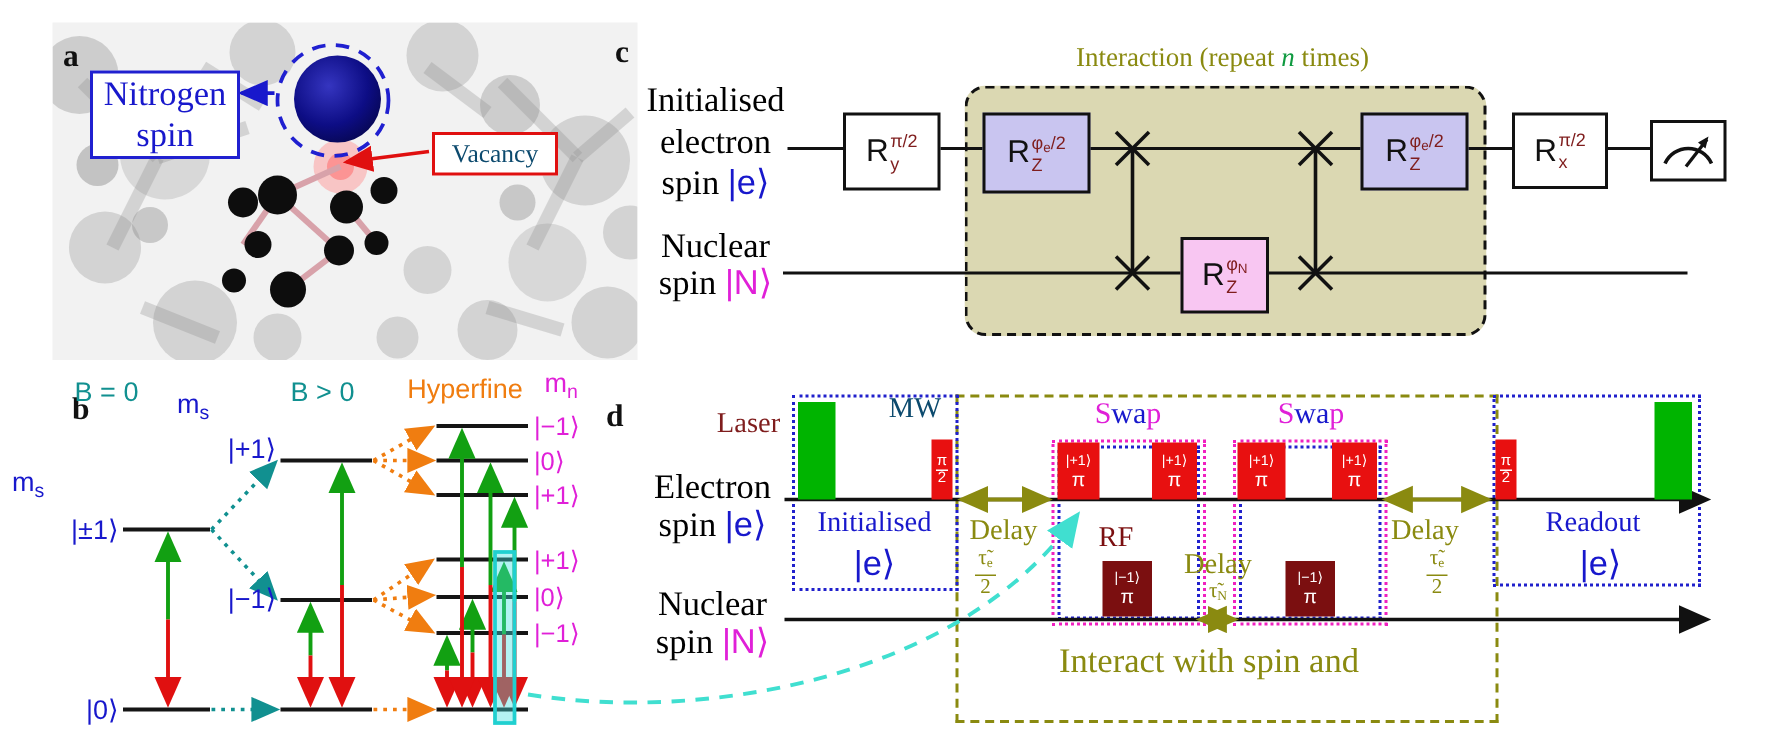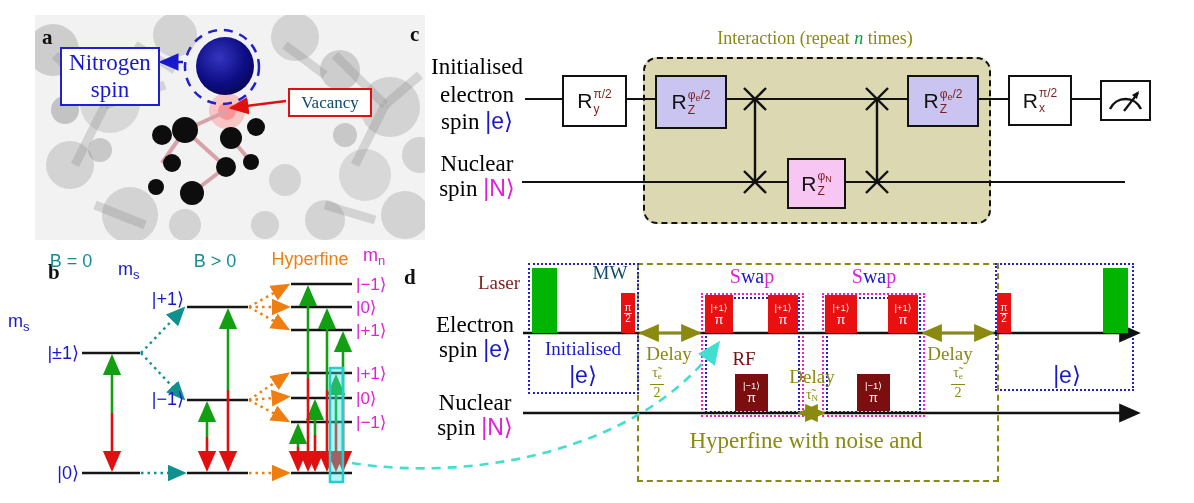--- a/index.html
+++ b/index.html
@@ -376,41 +376,42 @@
     </div>
 
     <div class="abs lab19 green ctr" style="left:40px;top:22px;width:58px;">Laser</div>
     <div class="abs lab19 red ctr" style="left:158px;top:12px;width:44px;">MW</div>
     <div class="abs lab17 ctr" style="left:0px;top:62px;width:90px;">Electron</div>
     <div class="abs lab17 ctr" style="left:0px;top:86px;width:90px;"><span>spin </span><span class="blue ketsans">|e⟩</span></div>
     <div class="abs lab17 ctr" style="left:0px;top:140px;width:90px;">Nuclear</div>
     <div class="abs lab17 ctr" style="left:0px;top:164px;width:90px;"><span>spin </span><span class="magenta ketsans">|N⟩</span></div>
     <div class="abs lab19 blue ctr" style="left:103px;top:88px;width:100px;">Initialised</div>
     <div class="abs lab17 blue ketsans ctr" style="left:103px;top:112px;width:100px;">|e⟩</div>
+    <div class="abs lab19 blue ctr" style="left:565px;top:88px;width:134px;">Readout</div>
     <div class="abs lab17 blue ketsans ctr" style="left:570px;top:112px;width:134px;">|e⟩</div>
     <div class="abs swl ctr" style="left:290px;top:15px;width:64px;">
       <span class="magenta">S</span><span class="blue">w</span><span class="blue">a</span><span class="magenta">p</span>
     </div>
     <div class="abs swl ctr" style="left:412px;top:15px;width:64px;">
       <span class="magenta">S</span><span class="blue">w</span><span class="blue">a</span><span class="magenta">p</span>
     </div>
     <div class="abs lab19 darkred ctr" style="left:296px;top:98px;width:36px;">RF</div>
     <div class="abs lab19 olive ctr" style="left:209px;top:93px;width:60px;">Delay</div>
     <div class="abs ctr" style="left:207px;top:115px;width:40px;">
       <span class="dfrac"><span class="num"><span>τ̃</span><span class="ssub">e</span></span><span class="den">2</span></span>
     </div>
     <div class="abs lab19 olive ctr" style="left:352px;top:116px;width:60px;">Delay</div>
     <div class="abs ctr olive" style="left:362px;top:137px;width:40px;font-size:14px;">
       <span>τ̃</span><span class="ssub">N</span>
     </div>
     <div class="abs lab19 olive ctr" style="left:490px;top:93px;width:60px;">Delay</div>
     <div class="abs ctr" style="left:508px;top:115px;width:40px;">
       <span class="dfrac"><span class="num"><span>τ̃</span><span class="ssub">e</span></span><span class="den">2</span></span>
     </div>
-    <div class="abs lab17 olive ctr" style="left:246px;top:178px;width:260px;">Hyperfine with noise and</div>
+    <div class="abs lab17 olive ctr" style="left:246px;top:178px;width:260px;">Interact with spin and</div>
   </div>
 
   <svg class="abs" style="left:0;top:0;pointer-events:none;" width="1194" height="503">
     <defs>
       <marker id="aC" markerWidth="10" markerHeight="9" refX="7" refY="4" orient="auto">
           <path d="M0,0 L9,4 L0,8 z" fill="#40dfd0"></path>
         </marker>
     </defs>
     <path d="M352,463 C470,482 640,452 717,345" fill="none" stroke="#40dfd0" stroke-width="2.6" stroke-dasharray="9 7" marker-end="url(#aC)"></path>
   </svg>

